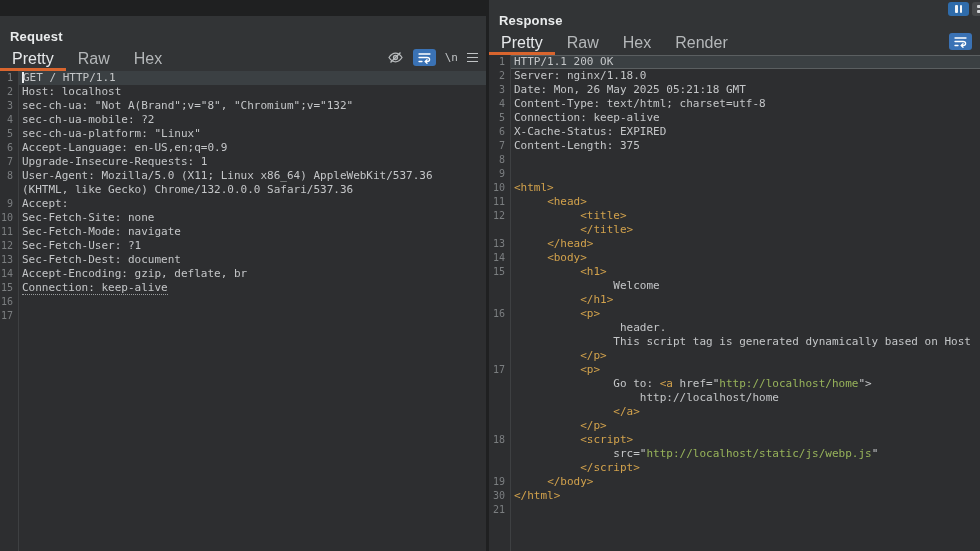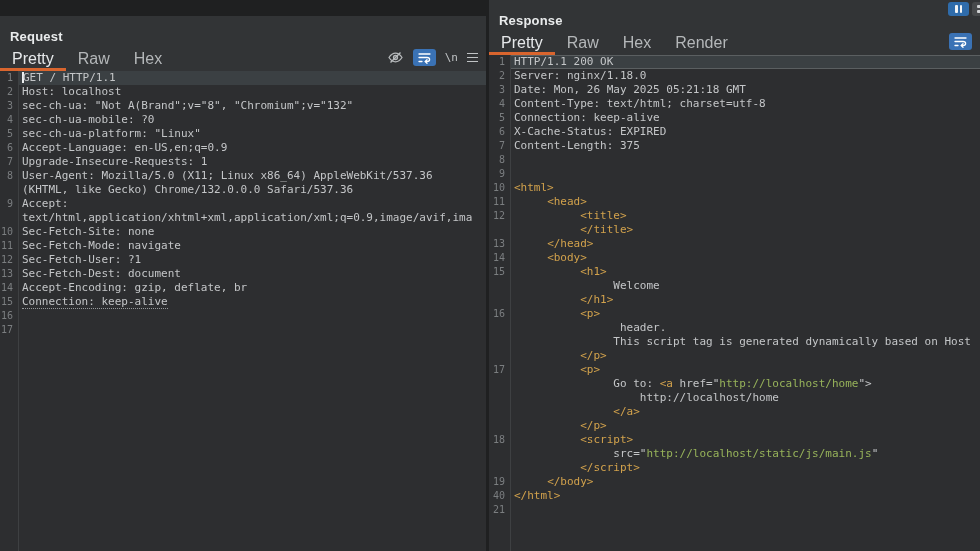--- a/index.html
+++ b/index.html
@@ -95,28 +95,27 @@
           </span>
       </div>
     </div>
   </div>
   <div class="editor">
     <div class="gutter-line"></div>
     <div>
         <div class="code-row hl"><span class="ln">1</span><span class="code"><span class="caret"></span><span class="seg-plain">GET / HTTP/1.1</span></span></div>
         <div class="code-row"><span class="ln">2</span><span class="code"><span class="seg-plain">Host: localhost</span></span></div>
         <div class="code-row"><span class="ln">3</span><span class="code"><span class="seg-plain">sec-ch-ua: "Not A(Brand";v="8", "Chromium";v="132"</span></span></div>
-        <div class="code-row"><span class="ln">4</span><span class="code"><span class="seg-plain">sec-ch-ua-mobile: ?0</span></span></div>
+        <div class="code-row"><span class="ln">4</span><span class="code"><span class="seg-plain">sec-ch-ua-mobile: ?2</span></span></div>
         <div class="code-row"><span class="ln">5</span><span class="code"><span class="seg-plain">sec-ch-ua-platform: "Linux"</span></span></div>
         <div class="code-row"><span class="ln">6</span><span class="code"><span class="seg-plain">Accept-Language: en-US,en;q=0.9</span></span></div>
         <div class="code-row"><span class="ln">7</span><span class="code"><span class="seg-plain">Upgrade-Insecure-Requests: 1</span></span></div>
         <div class="code-row"><span class="ln">8</span><span class="code"><span class="seg-plain">User-Agent: Mozilla/5.0 (X11; Linux x86_64) AppleWebKit/537.36</span></span></div>
         <div class="code-row"><span class="ln"></span><span class="code"><span class="seg-plain">(KHTML, like Gecko) Chrome/132.0.0.0 Safari/537.36</span></span></div>
         <div class="code-row"><span class="ln">9</span><span class="code"><span class="seg-plain">Accept: </span></span></div>
-        <div class="code-row"><span class="ln"></span><span class="code"><span class="seg-plain">text/html,application/xhtml+xml,application/xml;q=0.9,image/avif,ima</span></span></div>
         <div class="code-row"><span class="ln">10</span><span class="code"><span class="seg-plain">Sec-Fetch-Site: none</span></span></div>
         <div class="code-row"><span class="ln">11</span><span class="code"><span class="seg-plain">Sec-Fetch-Mode: navigate</span></span></div>
         <div class="code-row"><span class="ln">12</span><span class="code"><span class="seg-plain">Sec-Fetch-User: ?1</span></span></div>
         <div class="code-row"><span class="ln">13</span><span class="code"><span class="seg-plain">Sec-Fetch-Dest: document</span></span></div>
         <div class="code-row"><span class="ln">14</span><span class="code"><span class="seg-plain">Accept-Encoding: gzip, deflate, br</span></span></div>
         <div class="code-row"><span class="ln">15</span><span class="code"><span class="seg-plain useg">Connection: keep-alive</span></span></div>
         <div class="code-row"><span class="ln">16</span><span class="code"></span></div>
         <div class="code-row"><span class="ln">17</span><span class="code"></span></div>
       </div>
   </div>
@@ -189,20 +188,20 @@
         <div class="code-row"><span class="ln">16</span><span class="code"><span class="seg-plain">          </span><span class="seg-tag">&lt;p&gt;</span></span></div>
         <div class="code-row"><span class="ln"></span><span class="code"><span class="seg-plain">                header.</span></span></div>
         <div class="code-row"><span class="ln"></span><span class="code"><span class="seg-plain">               This script tag is generated dynamically based on Host</span></span></div>
         <div class="code-row"><span class="ln"></span><span class="code"><span class="seg-plain">          </span><span class="seg-tag">&lt;/p&gt;</span></span></div>
         <div class="code-row"><span class="ln">17</span><span class="code"><span class="seg-plain">          </span><span class="seg-tag">&lt;p&gt;</span></span></div>
         <div class="code-row"><span class="ln"></span><span class="code"><span class="seg-plain">               Go to: </span><span class="seg-tag">&lt;a</span><span class="seg-plain"> href="</span><span class="seg-url">http://localhost/home</span><span class="seg-plain">"&gt;</span></span></div>
         <div class="code-row"><span class="ln"></span><span class="code"><span class="seg-plain">                   http://localhost/home</span></span></div>
         <div class="code-row"><span class="ln"></span><span class="code"><span class="seg-plain">               </span><span class="seg-tag">&lt;/a&gt;</span></span></div>
         <div class="code-row"><span class="ln"></span><span class="code"><span class="seg-plain">          </span><span class="seg-tag">&lt;/p&gt;</span></span></div>
         <div class="code-row"><span class="ln">18</span><span class="code"><span class="seg-plain">          </span><span class="seg-tag">&lt;script&gt;</span></span></div>
-        <div class="code-row"><span class="ln"></span><span class="code"><span class="seg-plain">               src="</span><span class="seg-url">http://localhost/static/js/main.js</span><span class="seg-plain">"</span></span></div>
+        <div class="code-row"><span class="ln"></span><span class="code"><span class="seg-plain">               src="</span><span class="seg-url">http://localhost/static/js/webp.js</span><span class="seg-plain">"</span></span></div>
         <div class="code-row"><span class="ln"></span><span class="code"><span class="seg-plain">          </span><span class="seg-tag">&lt;/script&gt;</span></span></div>
         <div class="code-row"><span class="ln">19</span><span class="code"><span class="seg-plain">     </span><span class="seg-tag">&lt;/body&gt;</span></span></div>
-        <div class="code-row"><span class="ln">40</span><span class="code"><span class="seg-tag">&lt;/html&gt;</span></span></div>
+        <div class="code-row"><span class="ln">30</span><span class="code"><span class="seg-tag">&lt;/html&gt;</span></span></div>
         <div class="code-row"><span class="ln">21</span><span class="code"></span></div>
       </div>
   </div>
 </div>
 
 </body></html>

